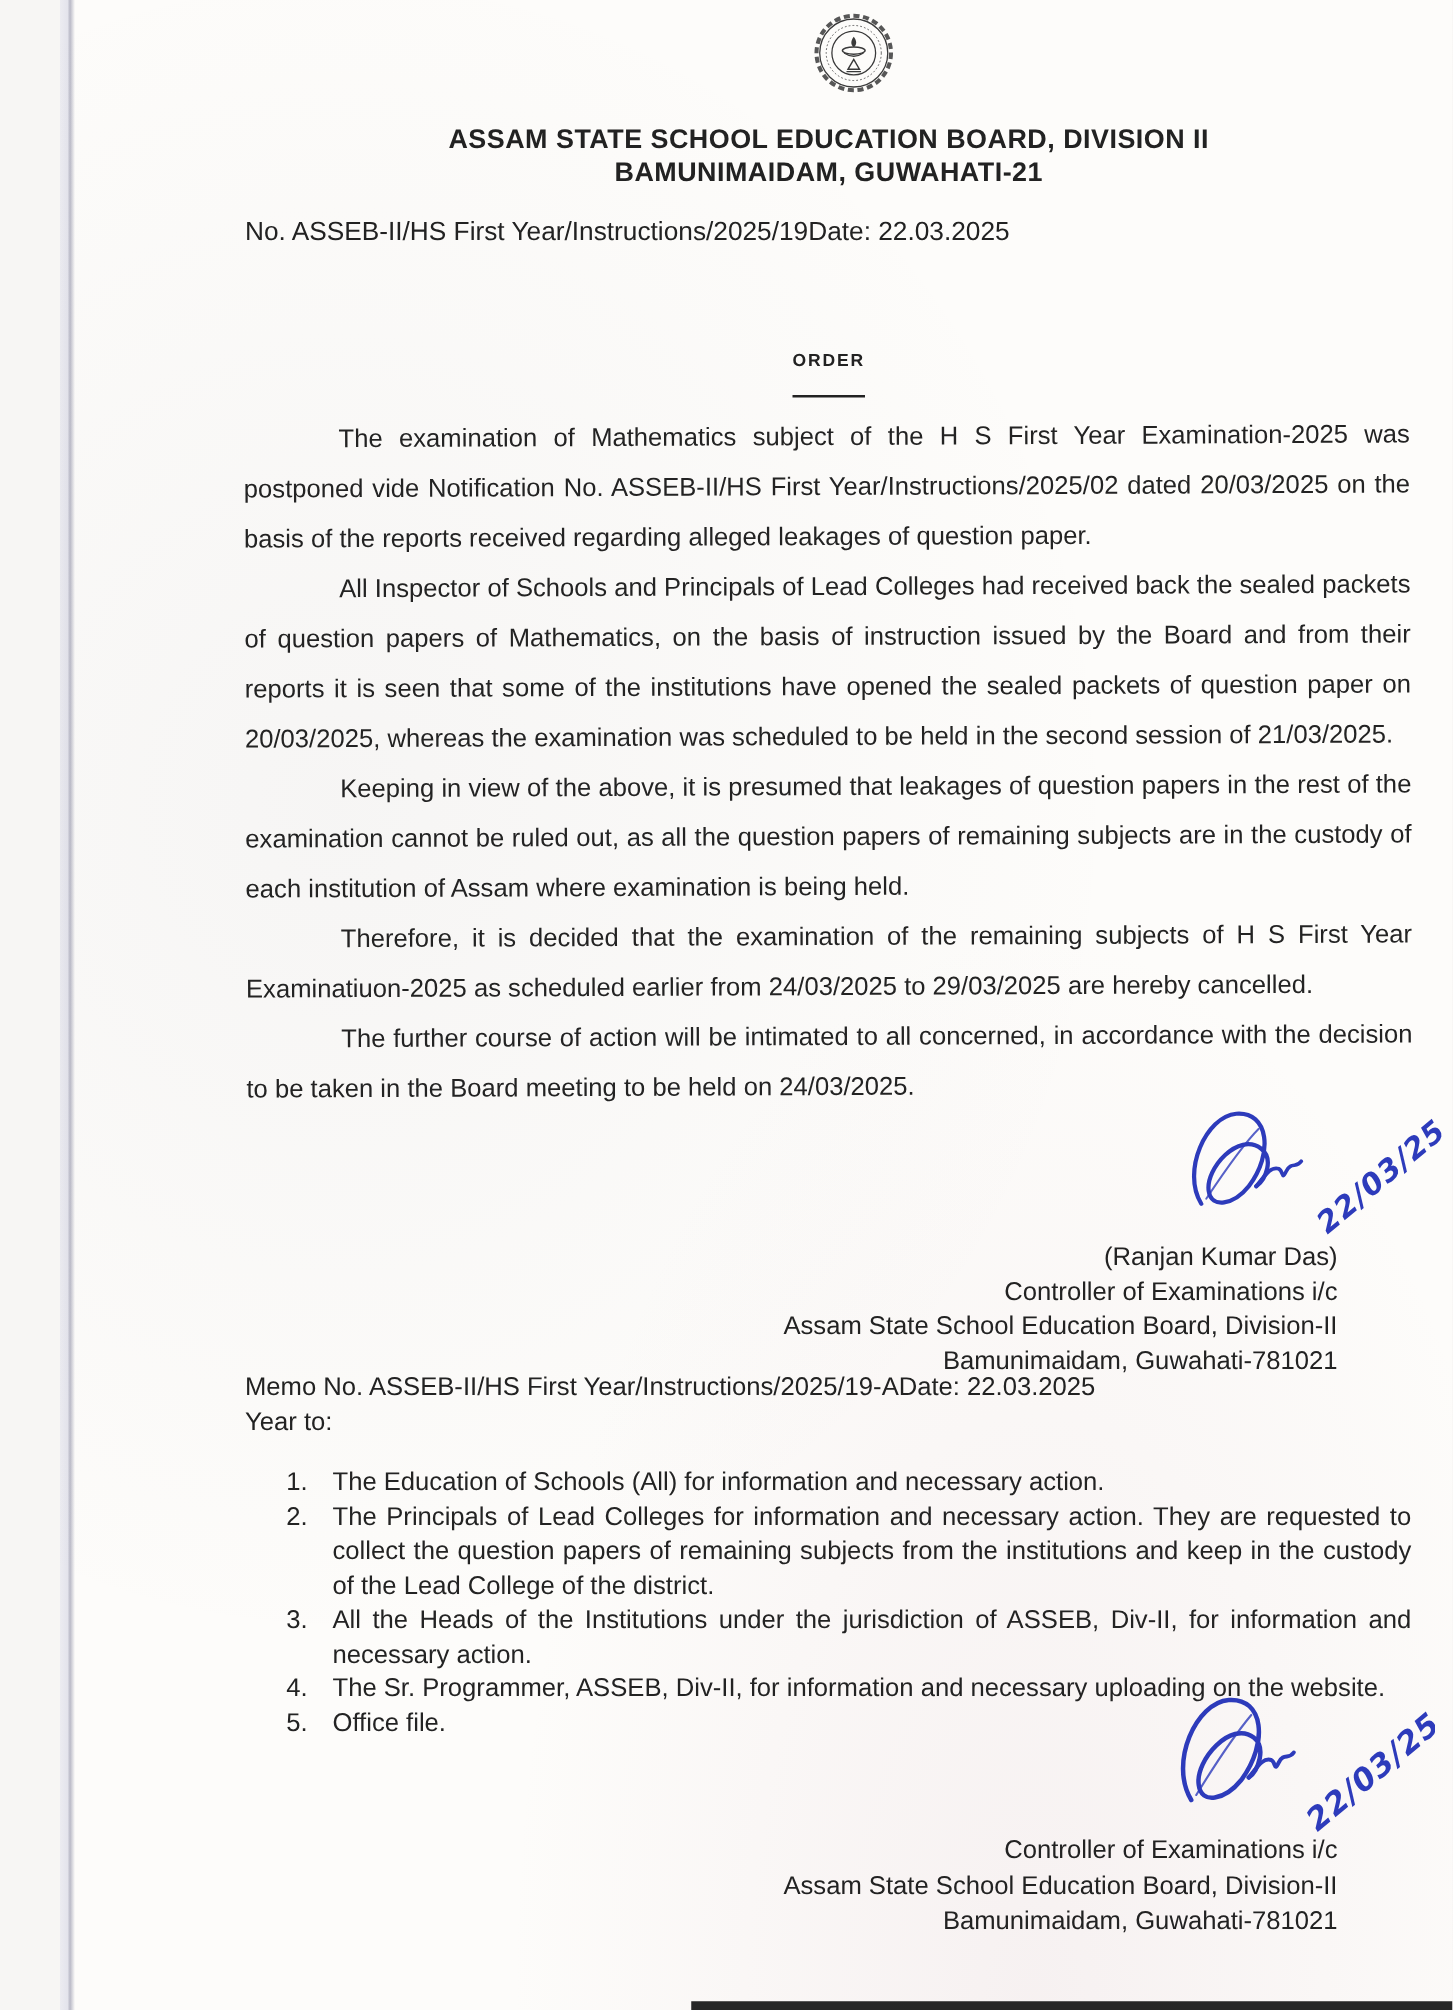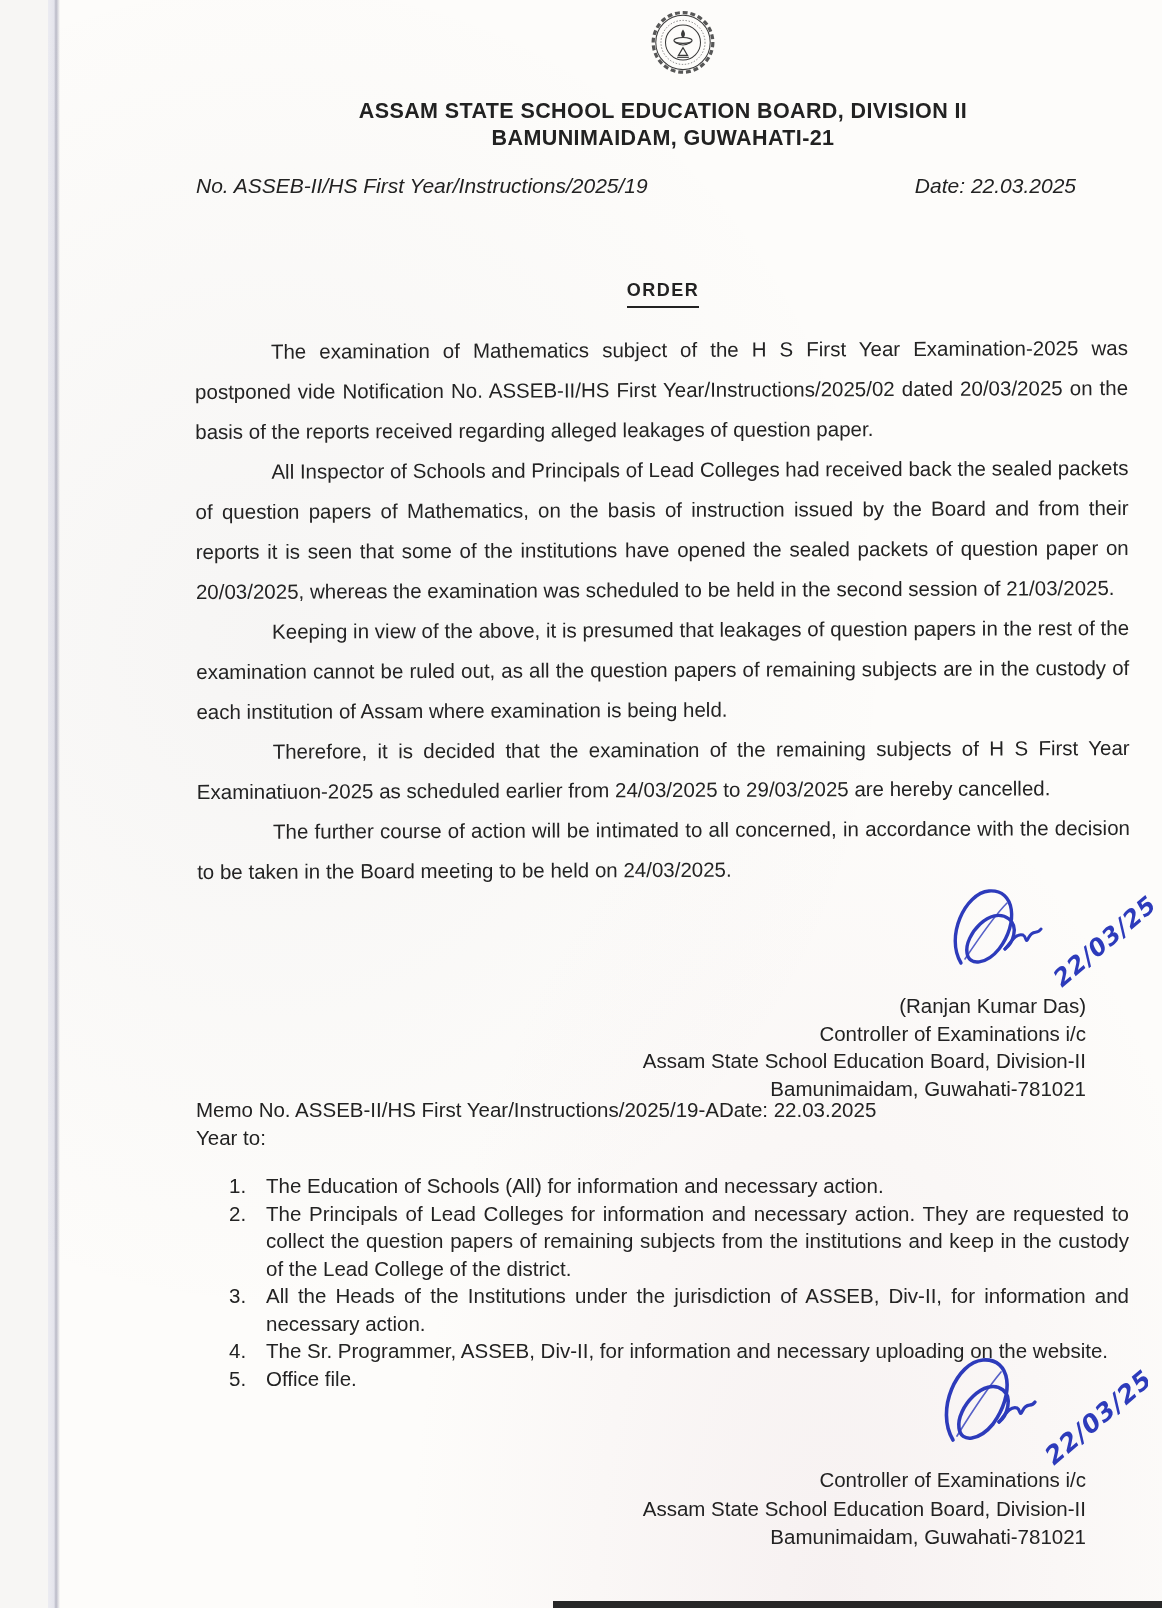--- a/index.html
+++ b/index.html
@@ -22,40 +22,40 @@
 
   
   .seal{position:absolute;left:566px;top:10px;width:138px;height:90px;}
 
   
   .org-header{position:absolute;left:70px;top:98px;width:1090px;text-align:center;
     font-weight:bold;font-size:21.5px;line-height:27px;letter-spacing:.4px;color:#222;}
 
   
   .ref-row{position:absolute;left:148px;right:86px;top:174px;display:flex;
-    justify-content:space-between;font-size:21px;color:#222;font-style:italic;}
+    font-size:21px;color:#222;}
 
   
   .order-title{position:absolute;left:0;top:280px;width:1230px;text-align:center;}
-  .order-title span{font-weight:bold;font-size:18px;letter-spacing:1.5px;
-    border-bottom:2.5px solid #222;padding-bottom:6px;color:#222;}
+  .order-title span{font-weight:bold;font-size:14px;letter-spacing:1.5px;
+    border-bottom:2.5px solid #222;padding-bottom:20px;color:#222;}
 
   
   .body-text{position:absolute;left:148px;width:933px;top:330px;
     font-size:20.5px;line-height:1.95;text-align:justify;color:#232323;
     transform:rotate(-0.25deg);}
   .body-text p{margin:0;text-indent:76px;}
 
   
   .sig{position:absolute;width:215px;height:115px;}
   .sig1{left:895px;top:875px;}
   .sig2{left:885px;top:1340px;height:130px;}
 
   
-  .sig-block{position:absolute;right:76px;left:400px;text-align:right;
+  .sig-block{position:absolute;right:92px;left:400px;text-align:right;
     font-size:20.5px;line-height:27.5px;color:#222;}
   .sig-block-1{top:992px;}
   .sig-block-2{top:1466px;line-height:28.5px;}
 
   
   .memo-row{position:absolute;left:148px;right:72px;top:1098px;display:flex;
     justify-content:flex-start;font-size:20.5px;color:#222;}
   .copy-to{position:absolute;left:148px;top:1126px;font-size:20.5px;color:#222;}
 
   

